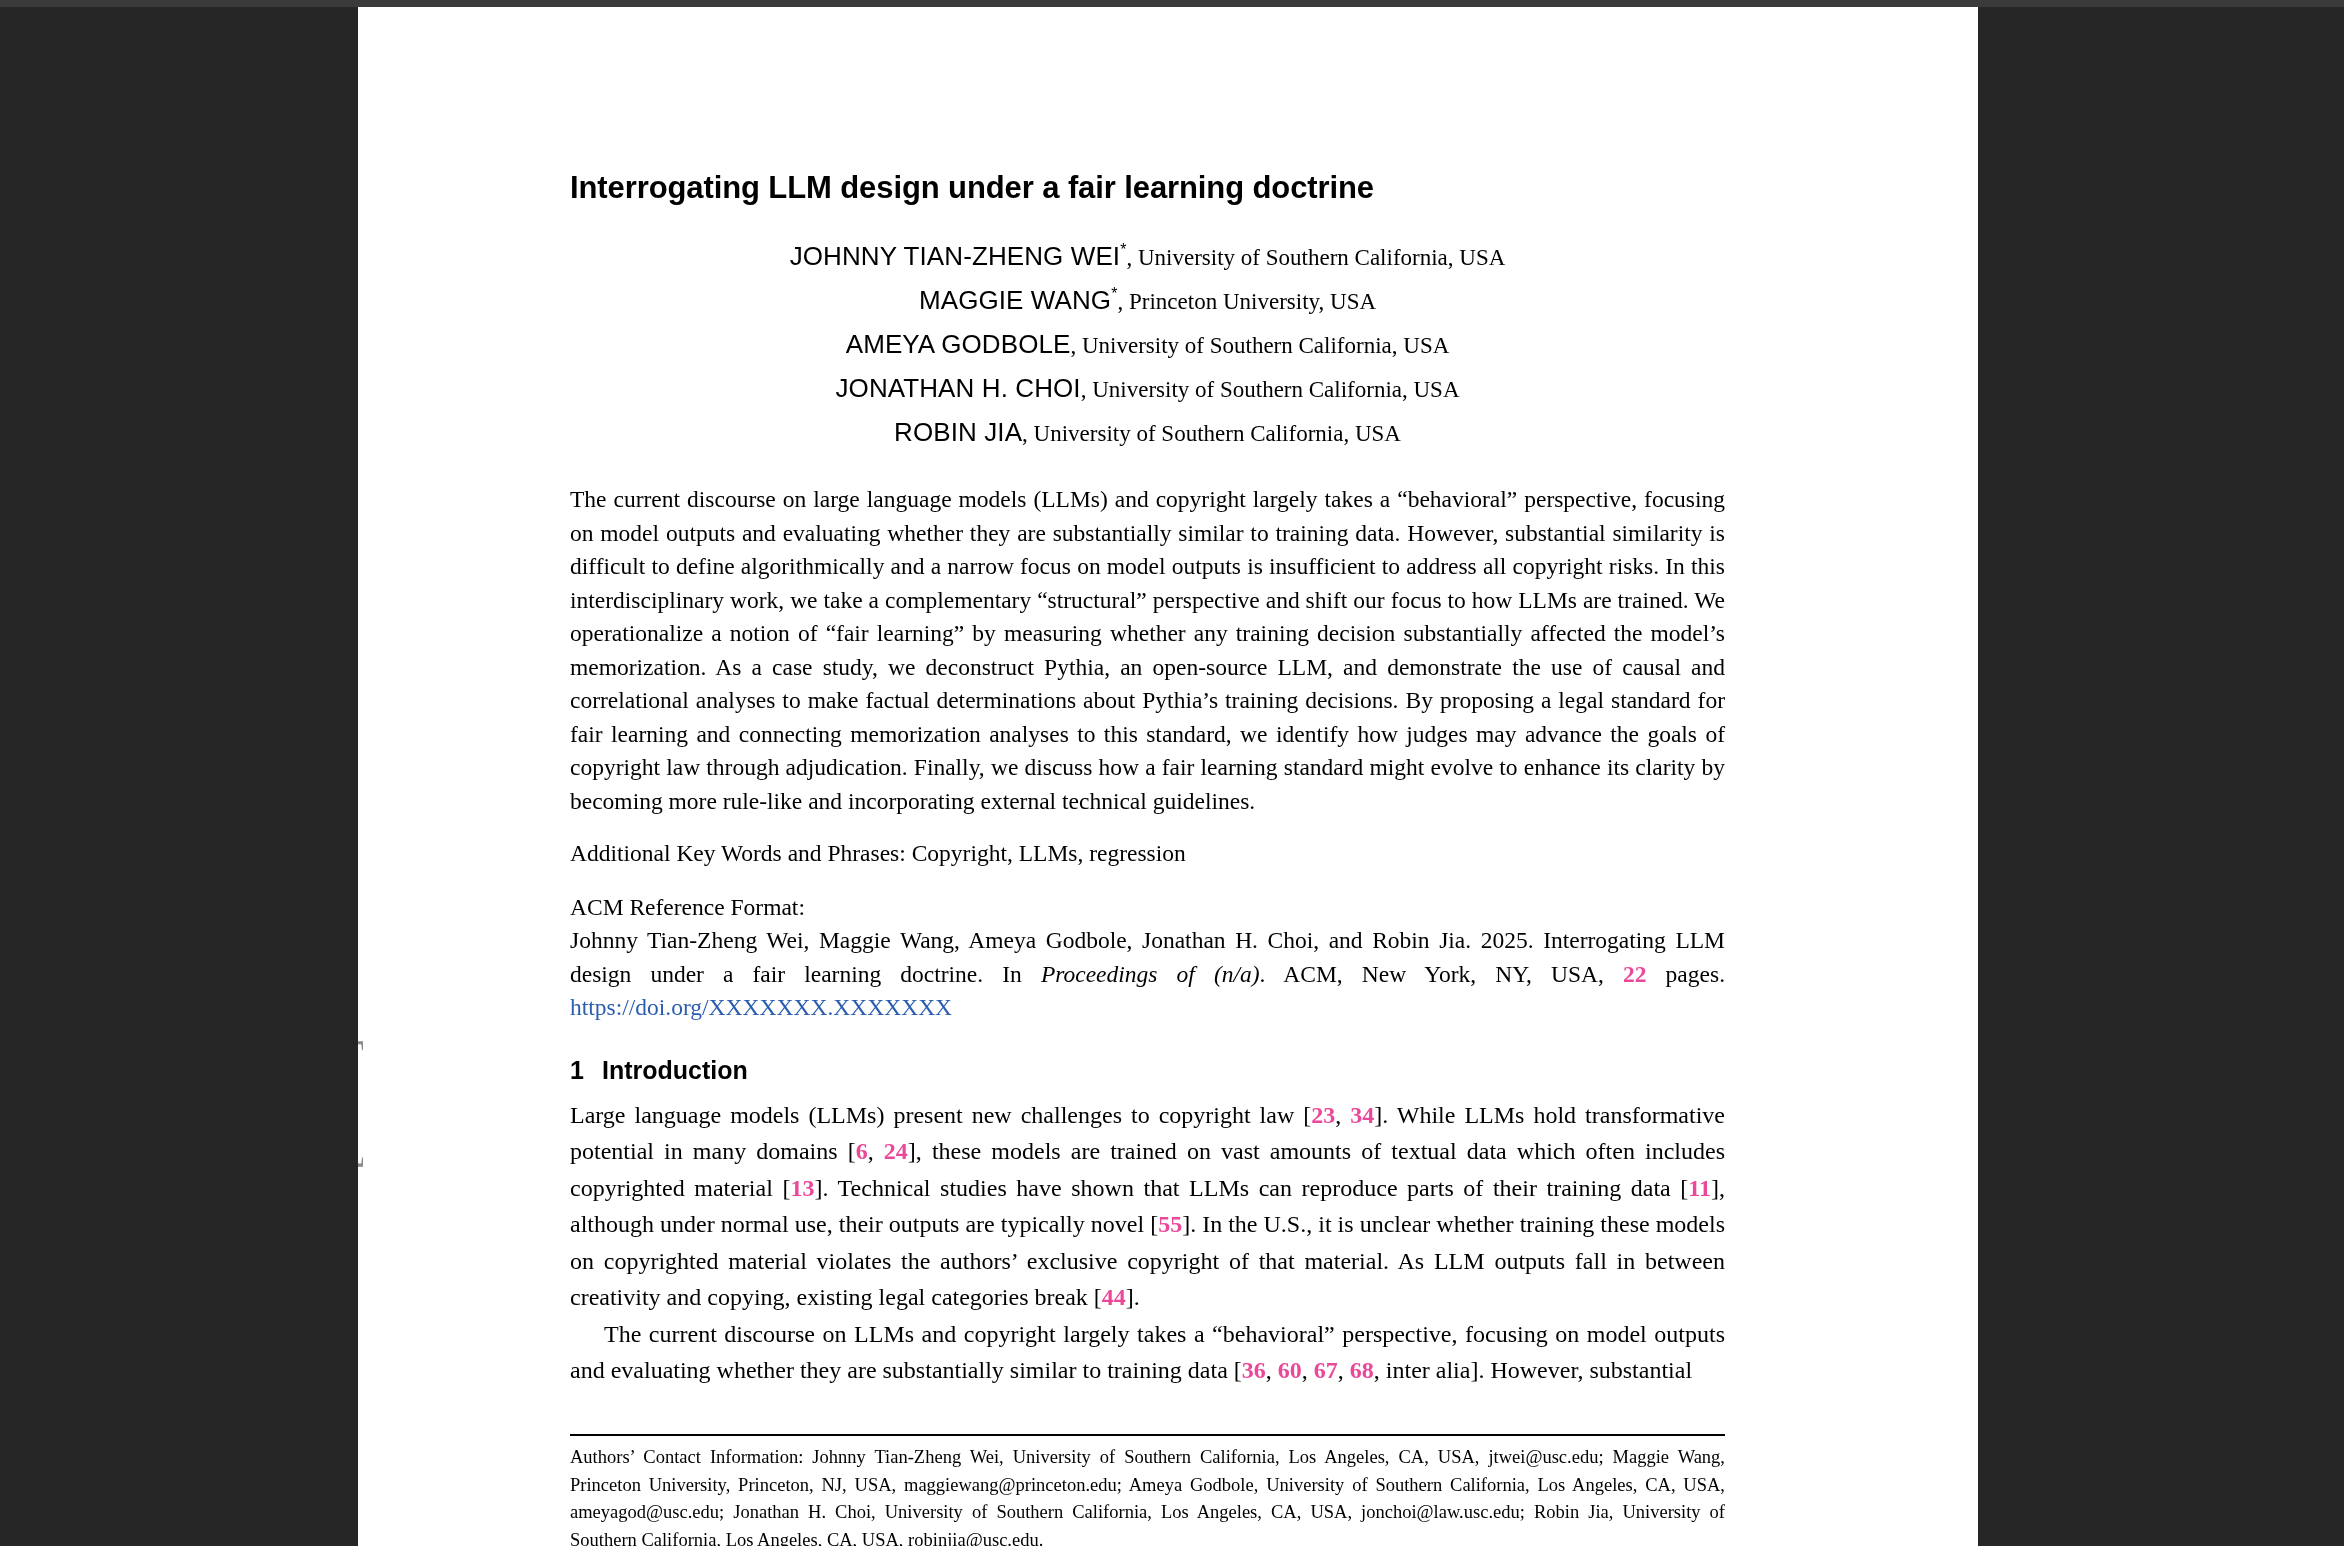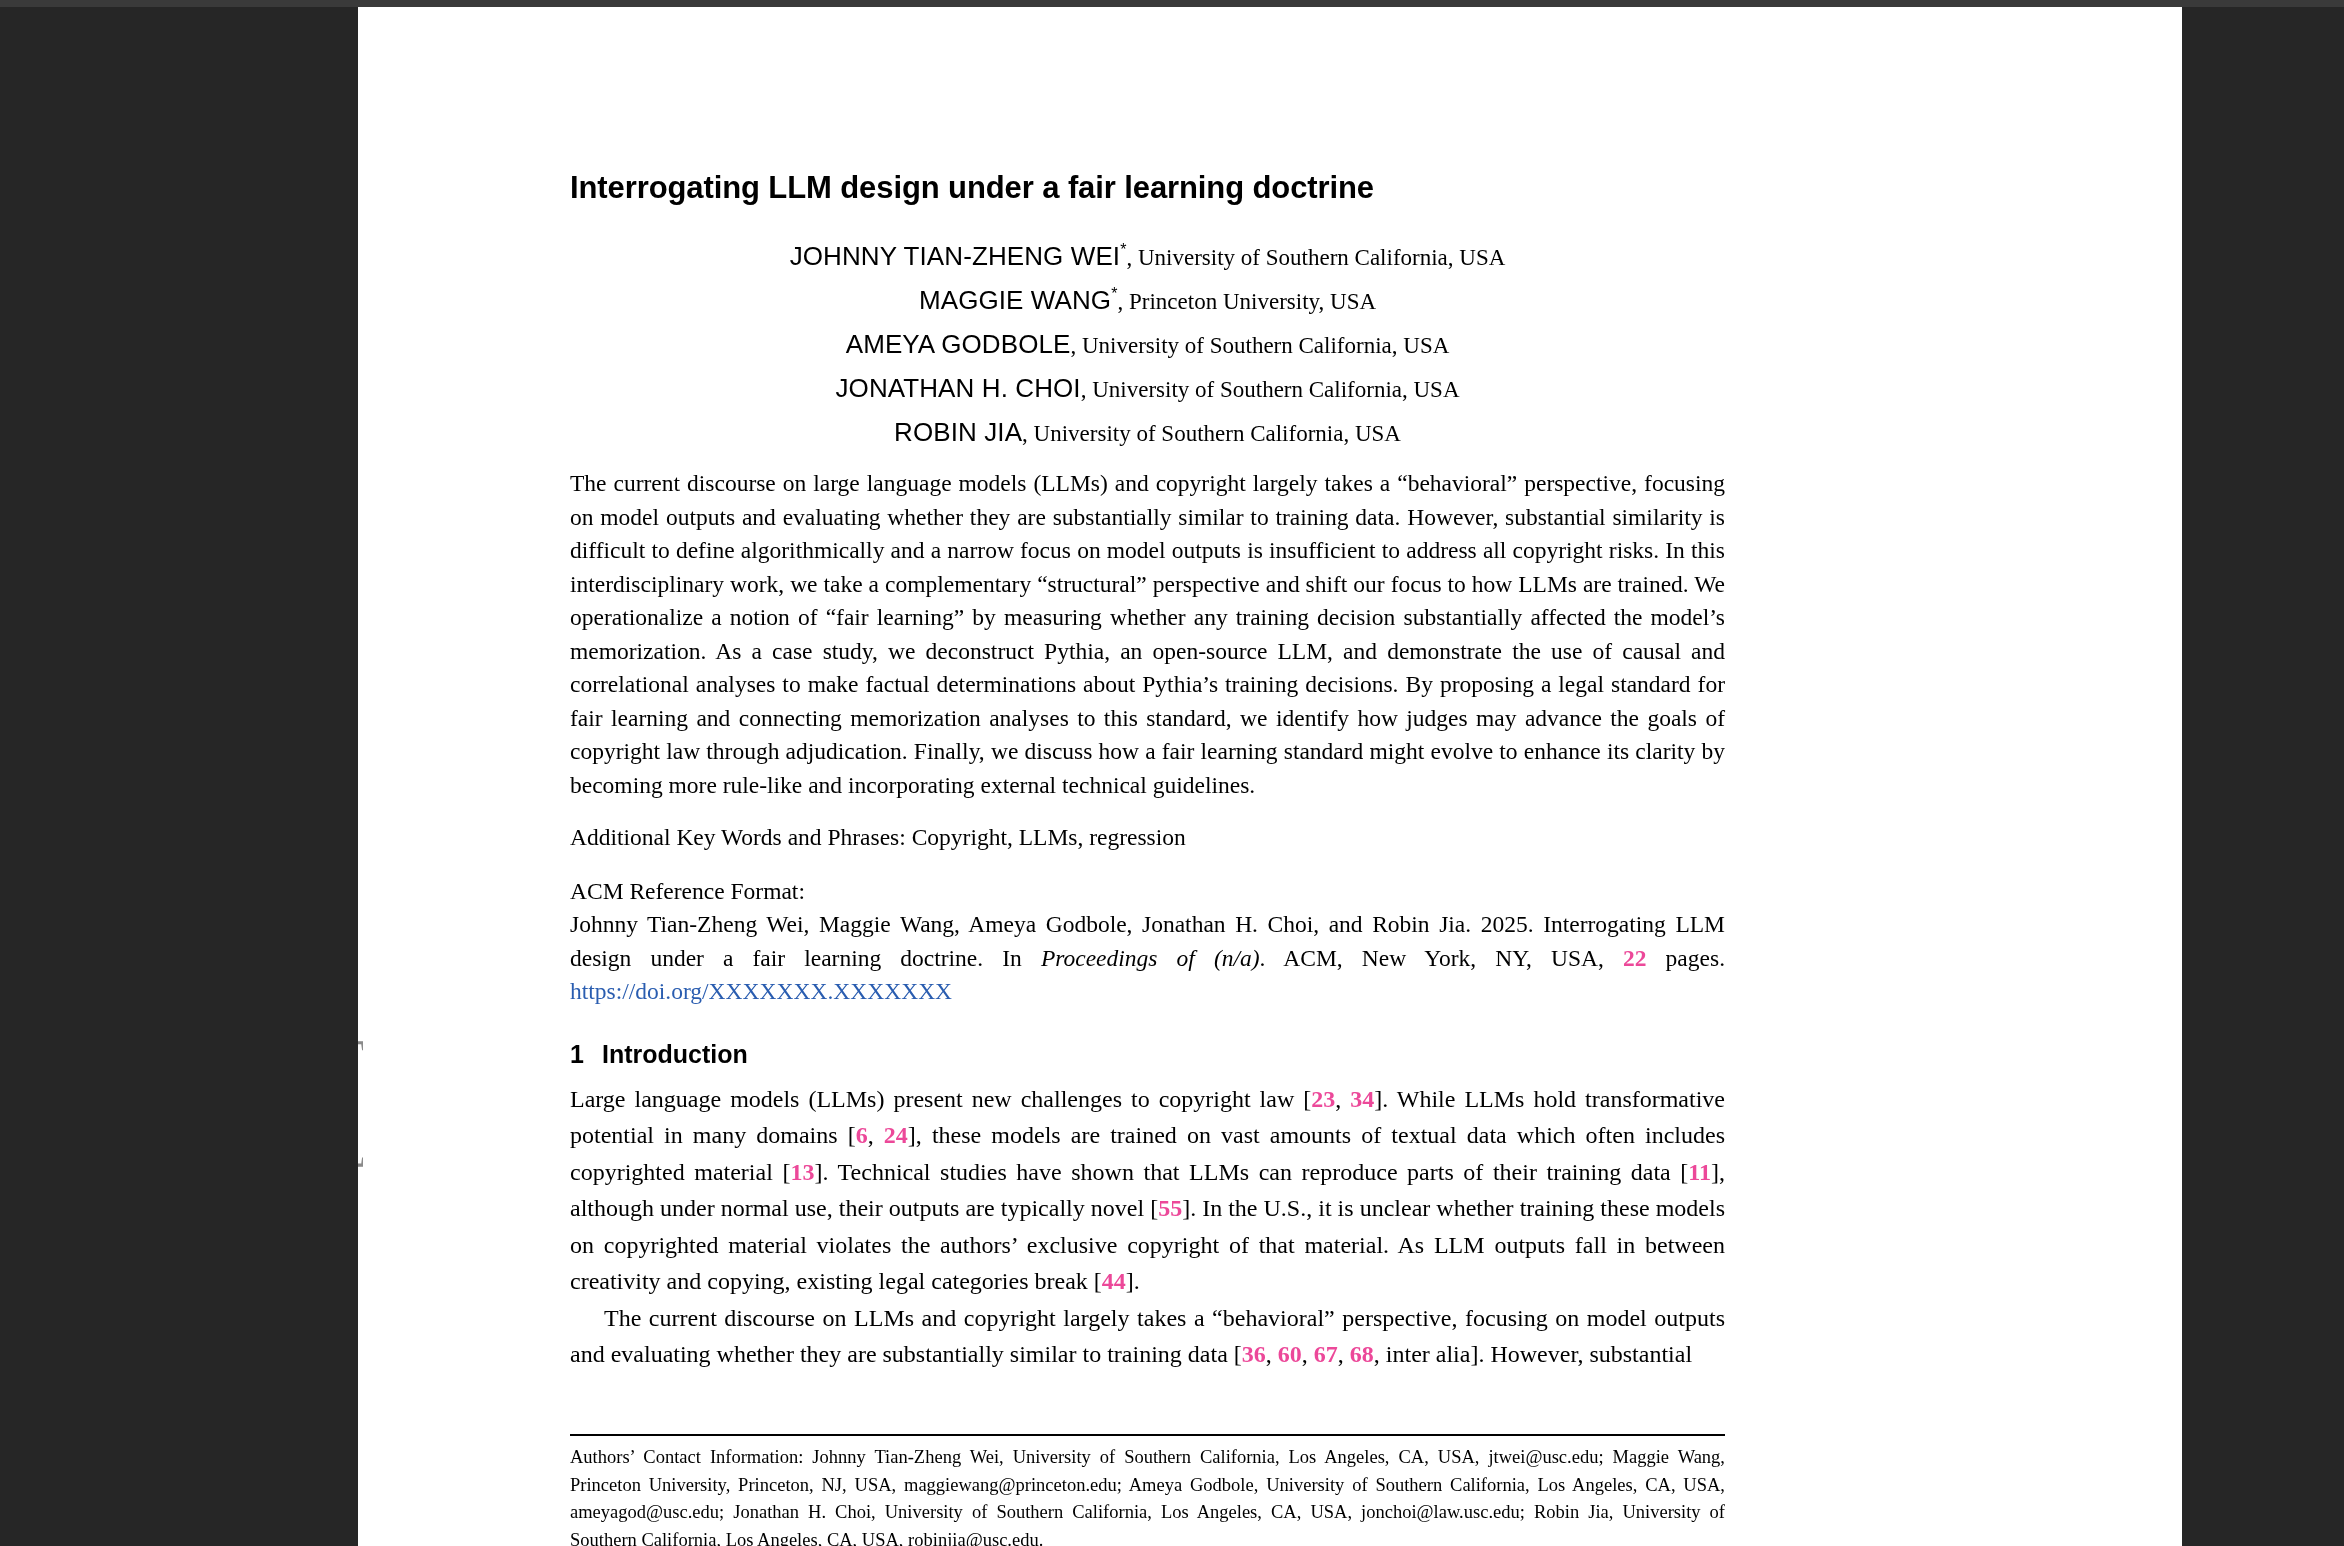--- a/index.html
+++ b/index.html
@@ -25,21 +25,21 @@
     position: absolute;
     top: 7px; left: 0;
     width: 2344px;
     height: 1539px;
     background: #262626;
   }
   .page {
     position: absolute;
     top: 7px;
     left: 358px;
-    width: 1824px;
+    width: 1620px;
     height: 1539px;
     background: #ffffff;
     overflow: hidden;
   }
   .arxiv-stamp {
     position: absolute;
     left: -38px;
     top: 513px;
     width: 1010px;
     transform: rotate(-90deg);
@@ -85,21 +85,21 @@
   .author-name sup {
     font-size: 16px;
     vertical-align: super;
     line-height: 0;
   }
   .author-aff {
     font-family: "Liberation Serif", serif;
     font-size: 23px;
   }
   .abstract {
-    margin-top: 12px;
+    margin-top: 28px;
     font-size: 23.5px;
     line-height: 33.5px;
     text-align: justify;
     color: #000;
   }
   .ccs {
     margin-top: 19px;
     font-size: 23.5px;
     line-height: 33.5px;
     color: #000;

